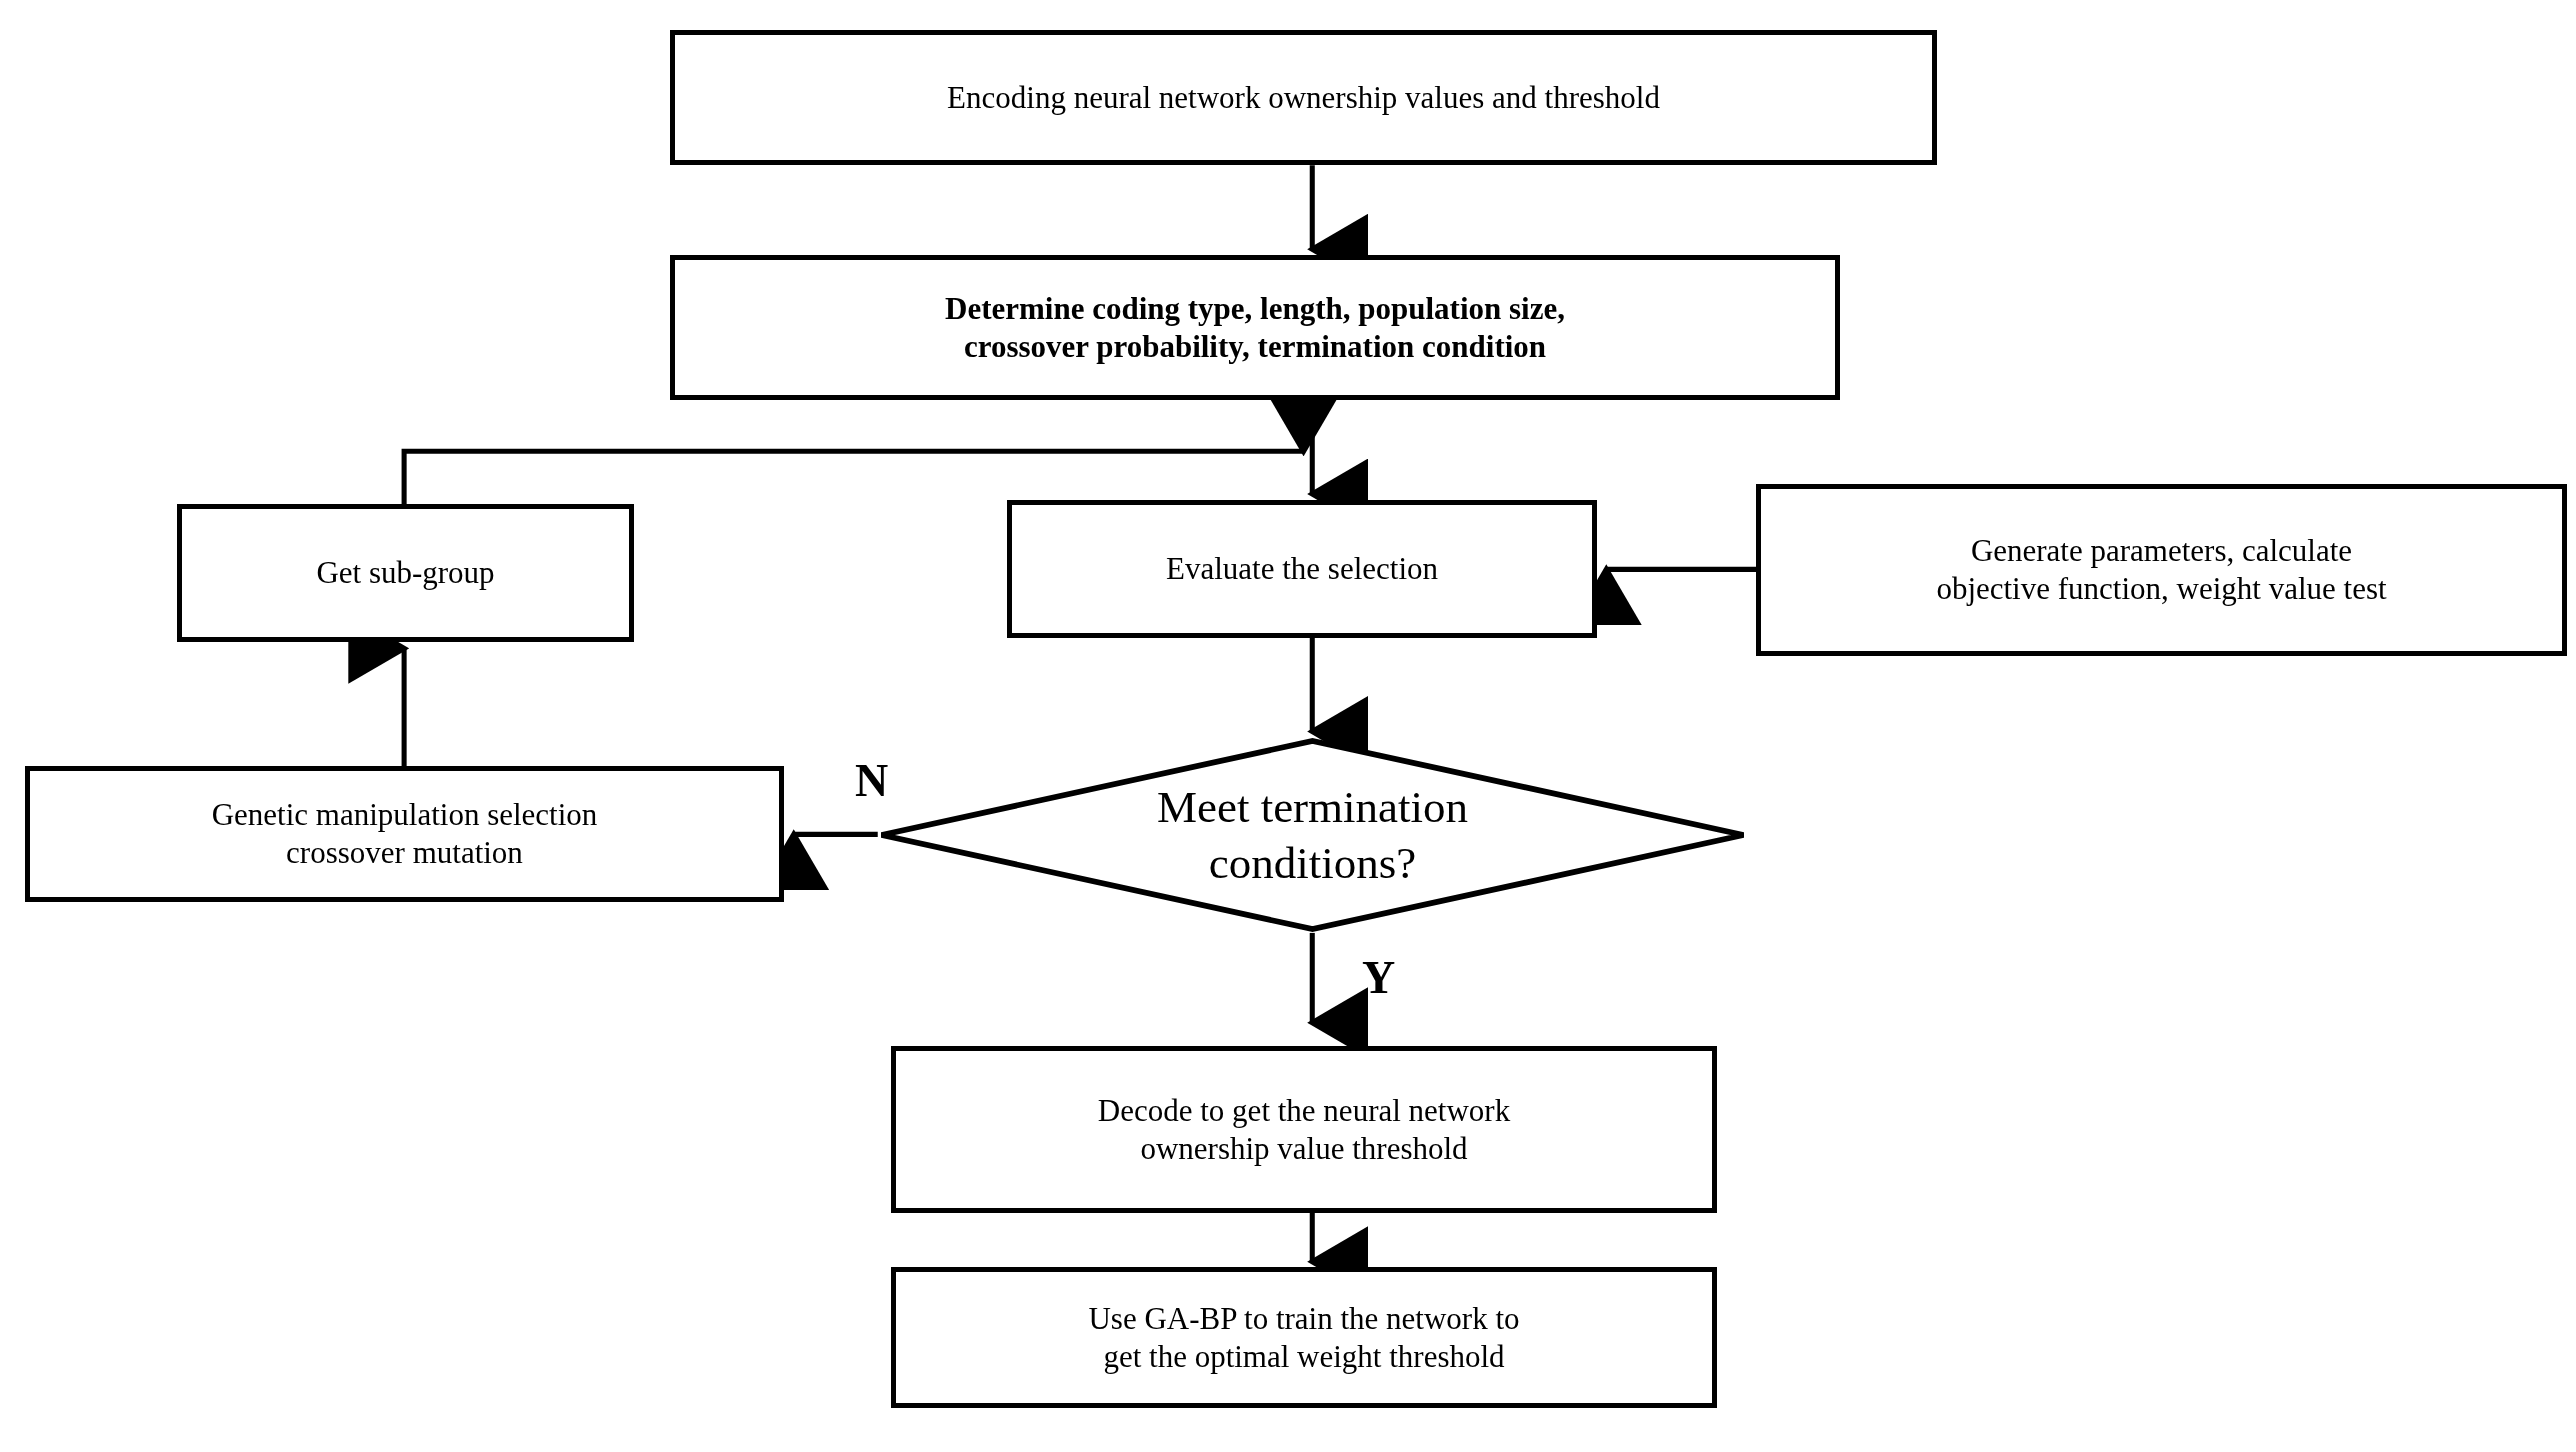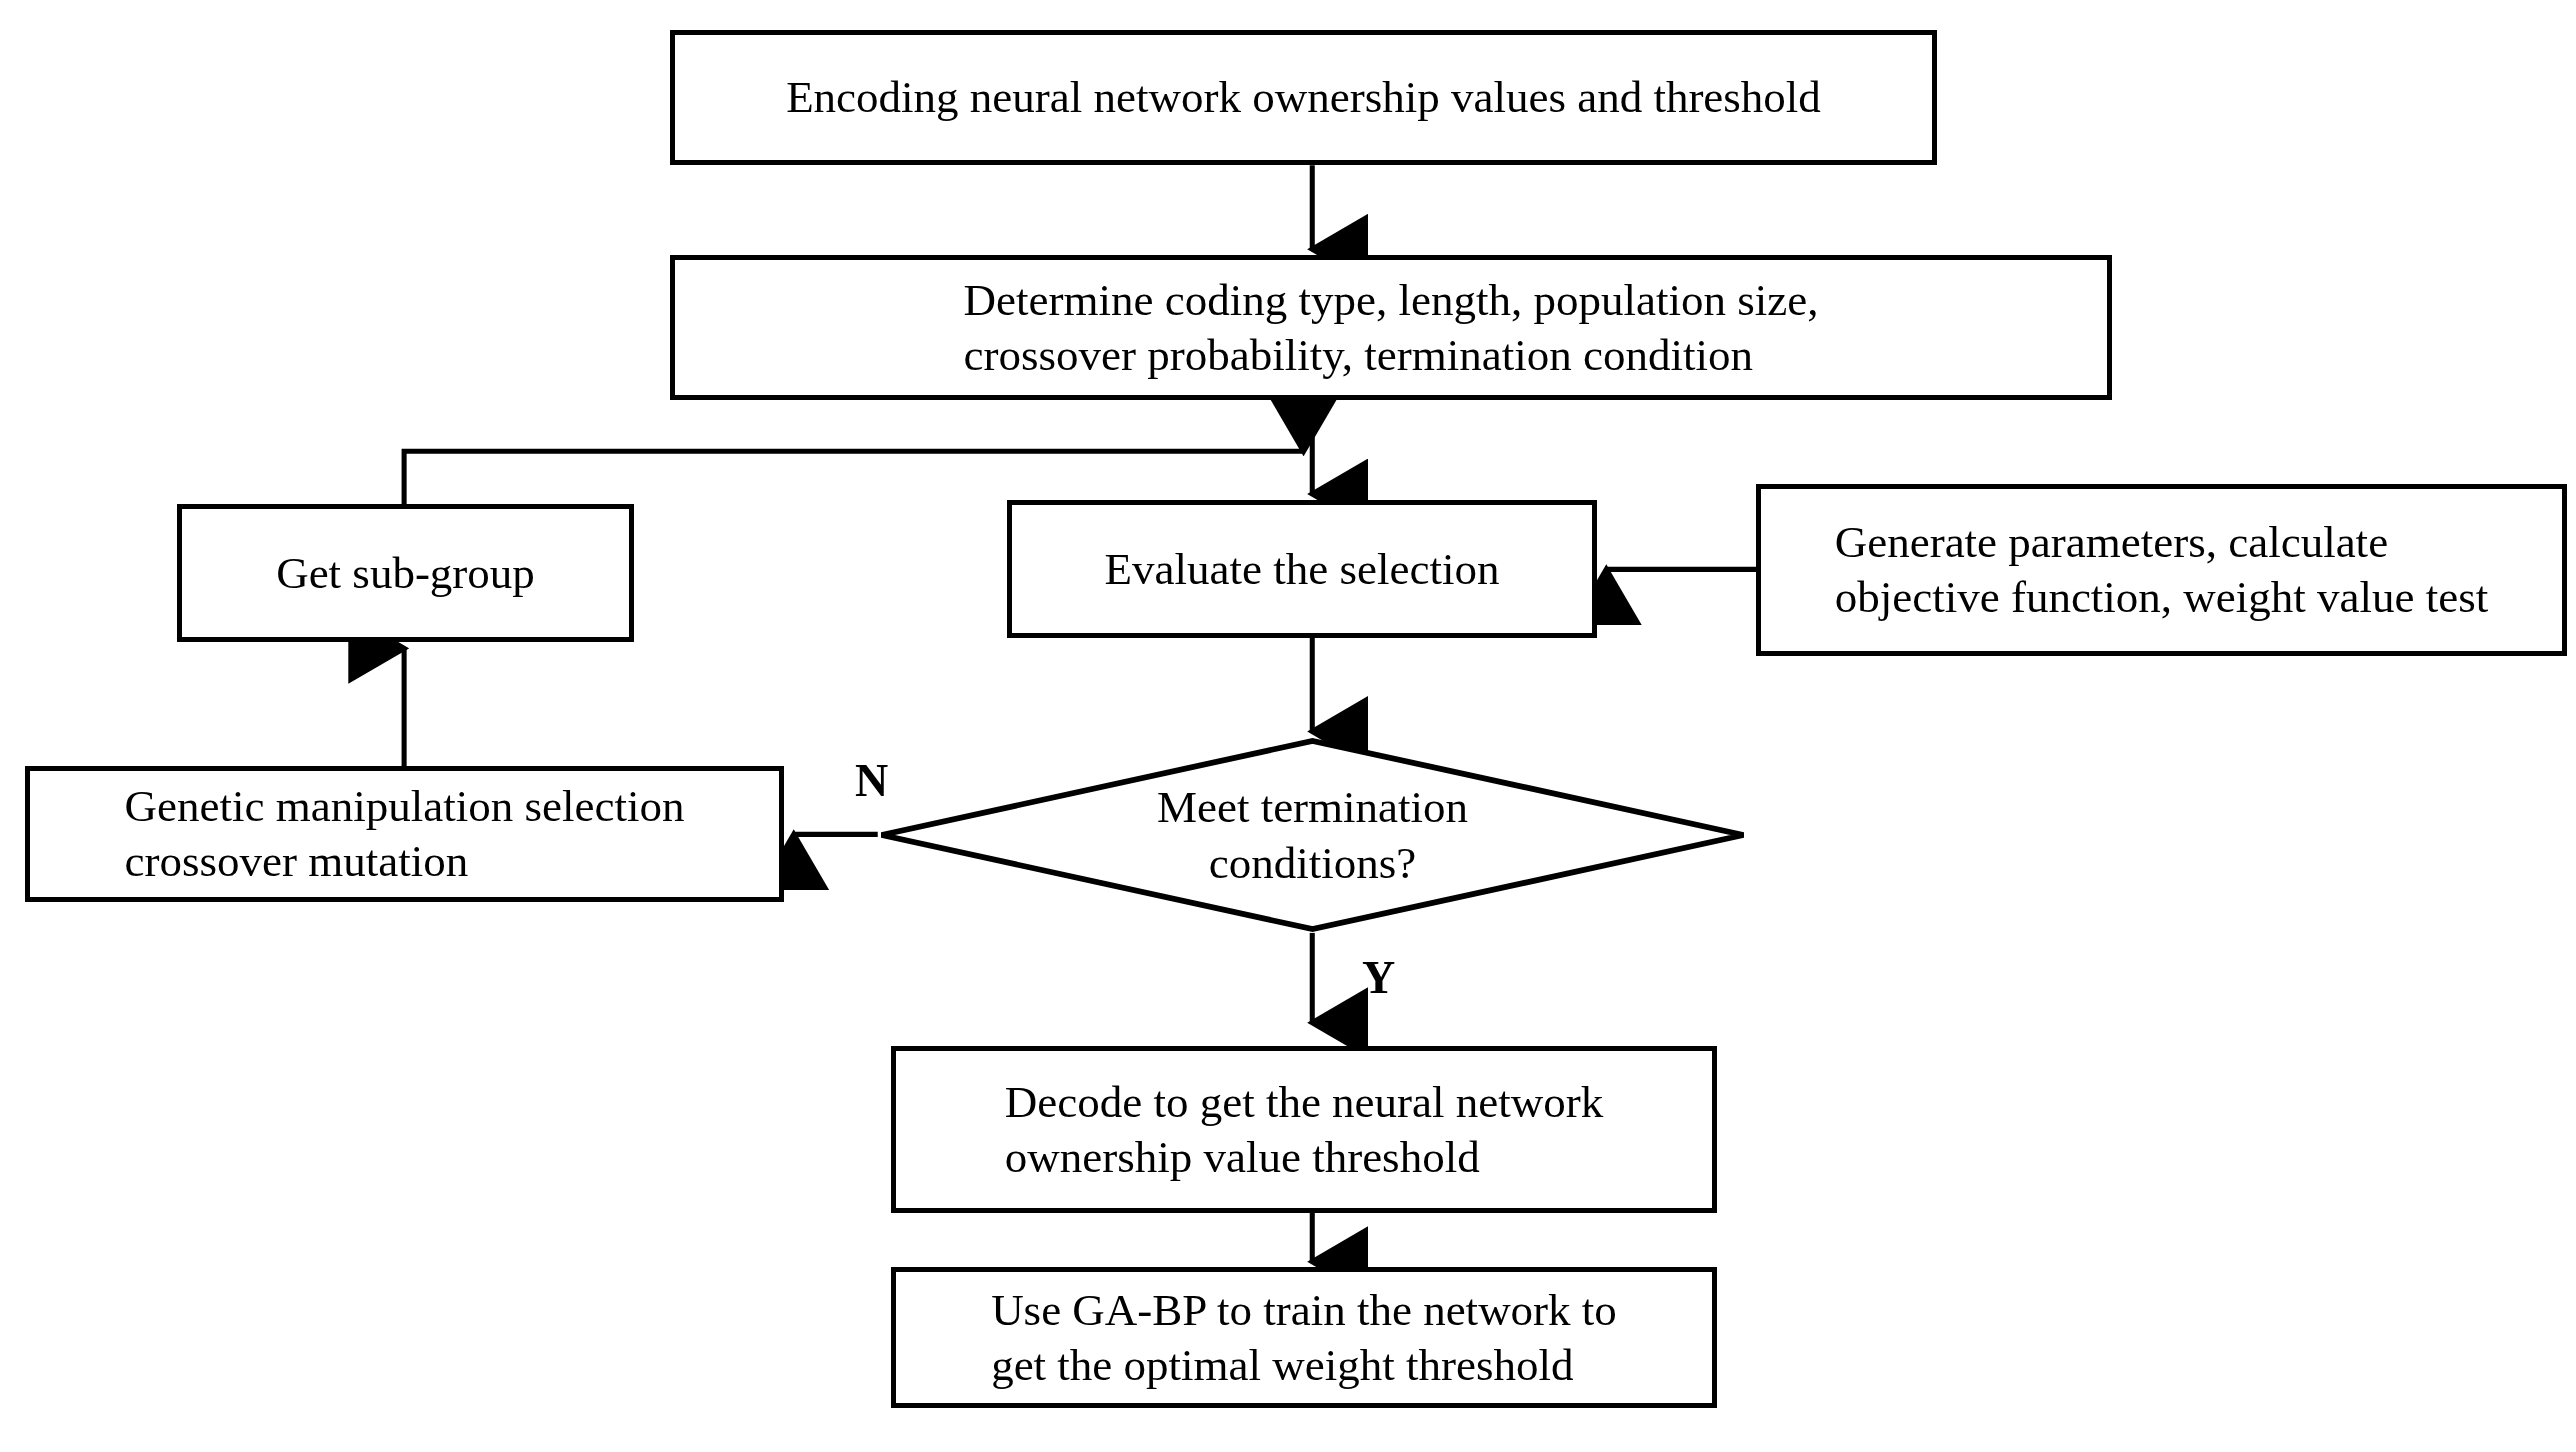--- a/index.html
+++ b/index.html
@@ -26,23 +26,23 @@
     pointer-events: none;
   }
   .node {
     position: absolute;
     box-sizing: border-box;
     background: #ffffff;
     border: 5px solid #000000;
     display: flex;
     align-items: center;
     justify-content: center;
-    text-align: left;
+    text-align: center;
     color: #000000;
-    font-size: 45px;
+    font-size: 31px;
     line-height: 1.22;
     padding: 0 10px;
     z-index: 3;
   }
   .node .txt {
     display: block;
     white-space: pre-line;
   }
   .decision-wrap {
     position: absolute;
@@ -111,21 +111,21 @@
 
     <line x1="1812" y1="1288" x2="1812" y2="1412" stroke="#000000" stroke-width="7" marker-end="url(#ah-down)"></line>
 
     <line x1="1812" y1="1650" x2="1812" y2="1742" stroke="#000000" stroke-width="7" marker-end="url(#ah-down)"></line>
   </svg>
 
   <div class="node" style="left:670px; top:30px; width:1267px; height:135px;">
     <span class="txt">Encoding neural network ownership values and threshold</span>
   </div>
 
-  <div class="node" style="left:670px; top:255px; width:1442px; height:145px;">
+  <div class="node" style="left:670px; top:255px; width:1170px; height:145px;font-weight:bold;">
     <span class="txt">Determine coding type, length, population size,
 crossover probability, termination condition</span>
   </div>
 
   <div class="node" style="left:177px; top:504px; width:457px; height:138px;">
     <span class="txt">Get sub-group</span>
   </div>
 
   <div class="node" style="left:1007px; top:500px; width:590px; height:138px;">
     <span class="txt">Evaluate the selection</span>

